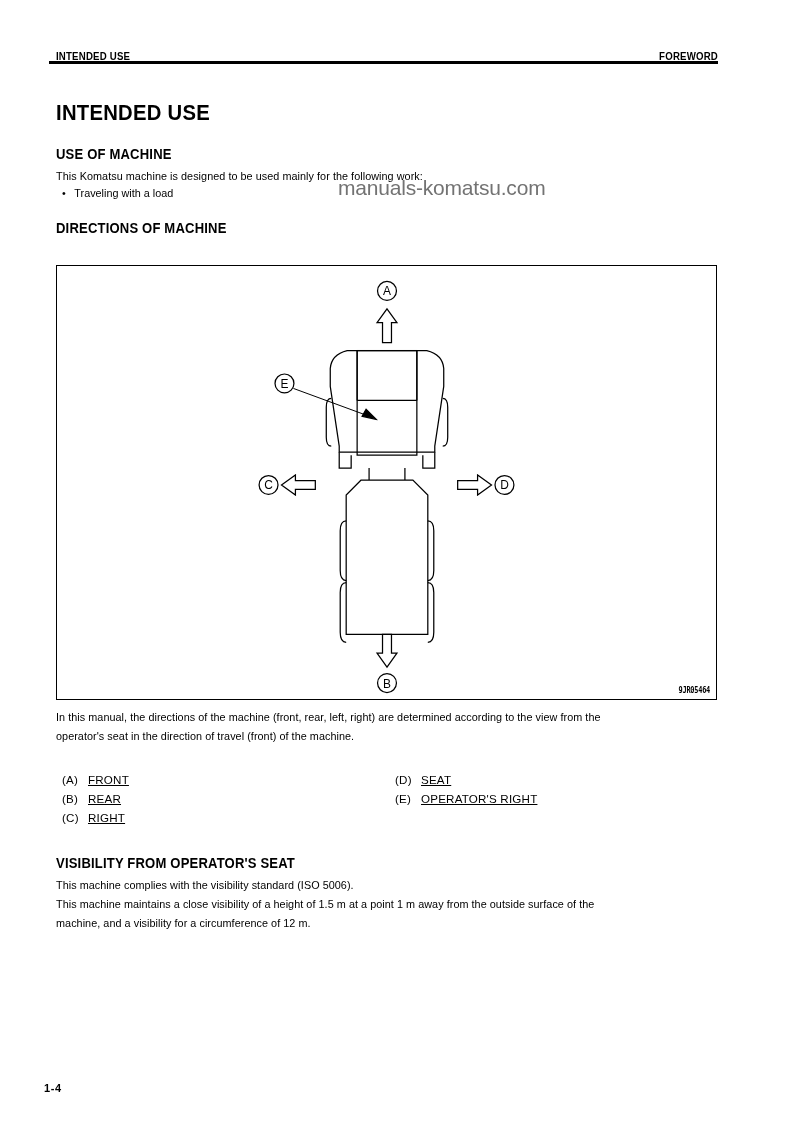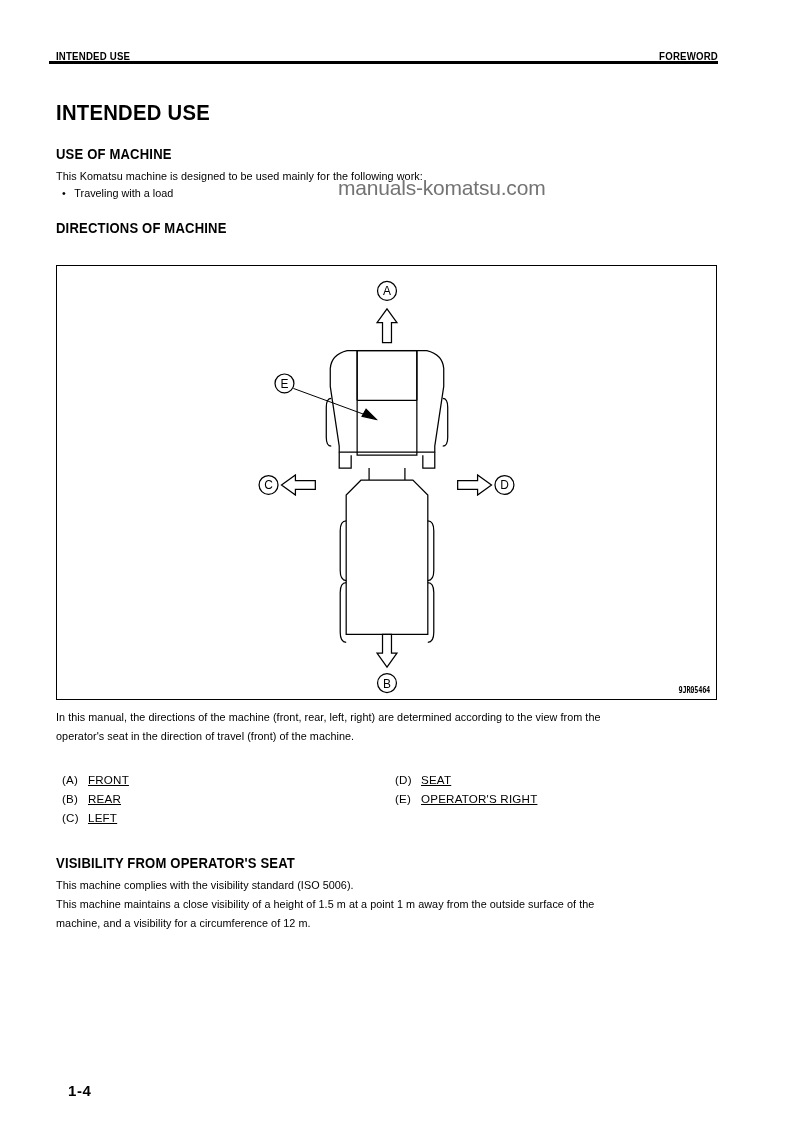--- a/index.html
+++ b/index.html
@@ -168,23 +168,23 @@
     white-space: nowrap;
   }
   .legend-key {
     display: inline-block;
     width: 26px;
   }
 
   
   .footer-page {
     position: absolute;
-    left: 68px;
+    left: 44px;
     top: 1082px;
-    font-size: 15px;
+    font-size: 11px;
     font-weight: bold;
     letter-spacing: 0.6px;
     white-space: nowrap;
   }
 
   .nowrap { white-space: nowrap; }
 </style>
 </head>
 <body>
 
@@ -280,21 +280,21 @@
 
   <div class="legend">
     <div class="legend-col legend-col-left">
       <div class="legend-item">
         <span class="legend-key">(A)</span><span>FRONT</span>
       </div>
       <div class="legend-item">
         <span class="legend-key">(B)</span><span>REAR</span>
       </div>
       <div class="legend-item">
-        <span class="legend-key">(C)</span><span>LEFT</span>
+        <span class="legend-key">(C)</span><span>RIGHT</span>
       </div>
     </div>
 
     <div class="legend-col legend-col-right">
       <div class="legend-item">
         <span class="legend-key">(D)</span><span>SEAT</span>
       </div>
       <div class="legend-item">
         <span class="legend-key">(E)</span><span>OPERATOR'S RIGHT</span>
       </div>

